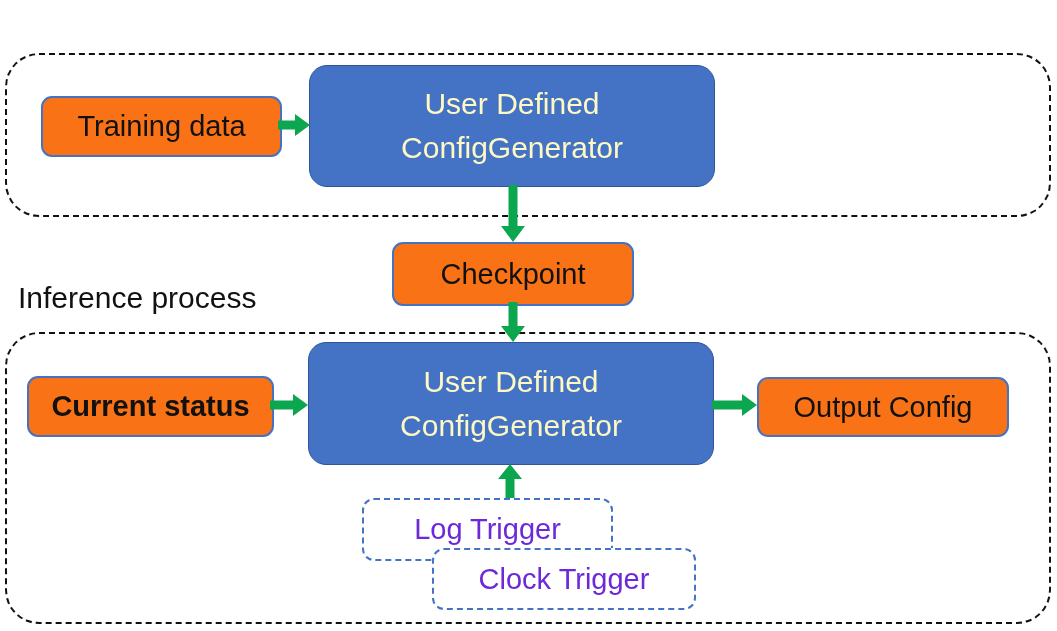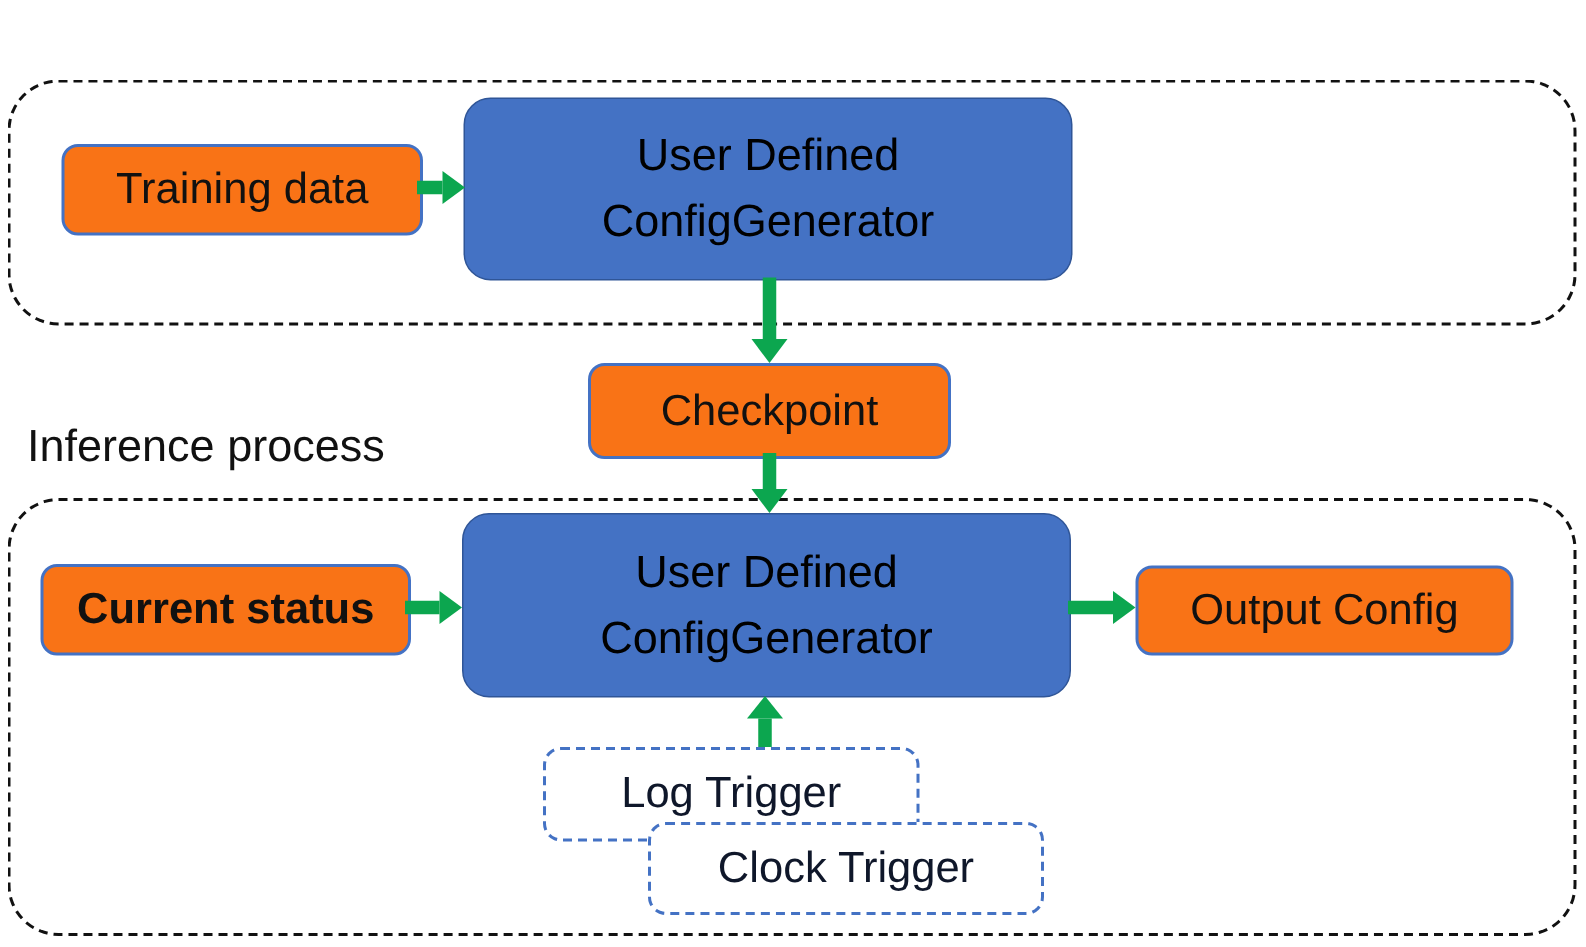--- a/index.html
+++ b/index.html
@@ -44,36 +44,36 @@
   }
   .generator-box {
     position: absolute;
     background: #4472C4;
     border: 1.5px solid #2F5597;
     border-radius: 18px;
     display: flex;
     flex-direction: column;
     align-items: center;
     justify-content: center;
-    color: #000000;
+    color: #fef9c3;
     font-size: 30px;
     line-height: 44px;
     text-align: center;
     z-index: 2;
   }
   .trigger-box {
     position: absolute;
     background: #ffffff;
     border: 2px dashed #4472C4;
     border-radius: 12px;
     display: flex;
     align-items: center;
     justify-content: center;
     font-size: 29px;
-    color: #0f172a;
+    color: #6d28d9;
     white-space: nowrap;
   }
   
   .arrow { position: absolute; z-index: 3; }
   .arrow .shaft { position: absolute; background: #0CA64F; }
   .arrow .head { position: absolute; width: 0; height: 0; }
 
   .arrow.right .shaft {
     left: 0; top: 50%; transform: translateY(-50%);
     height: 9px; width: calc(100% - 15px);

